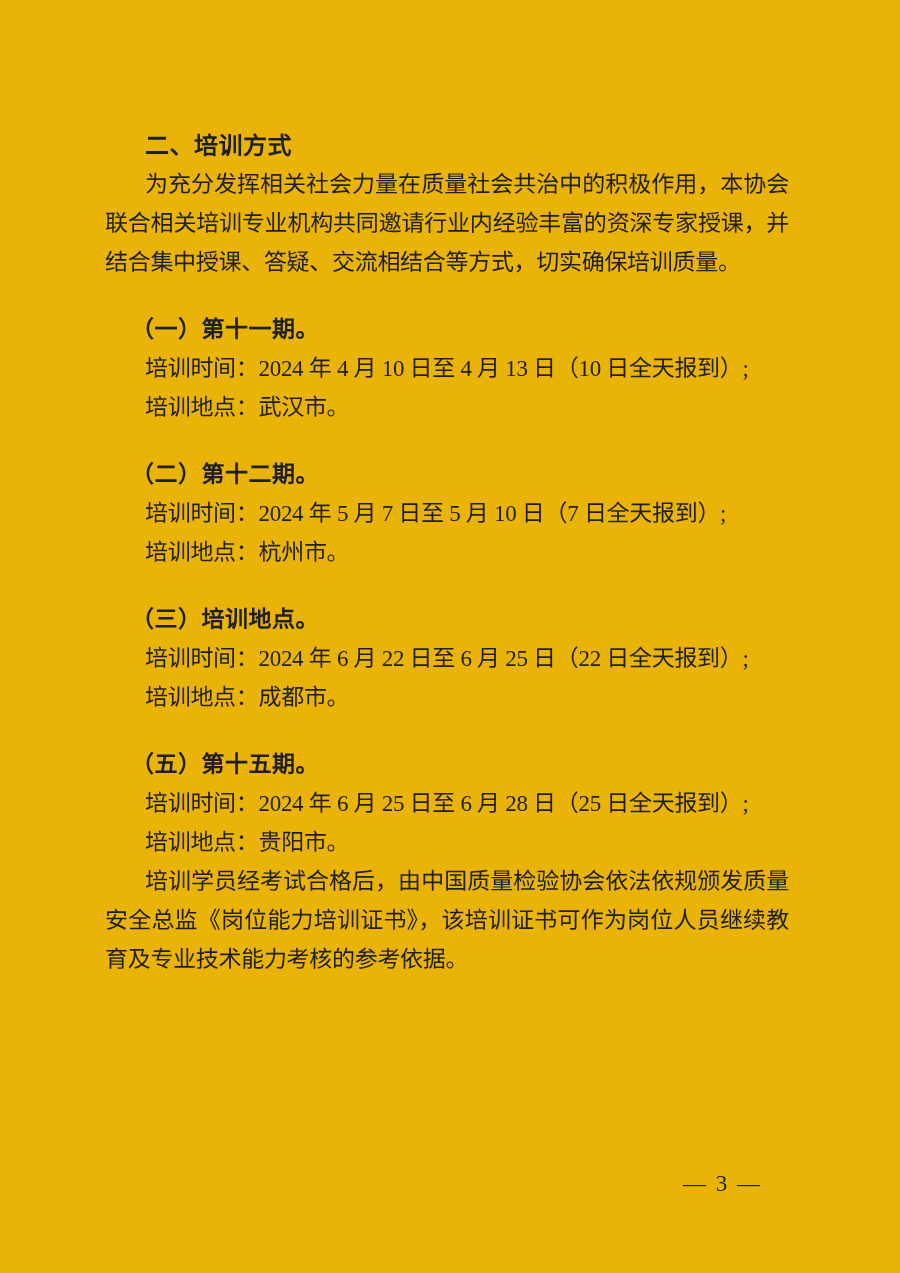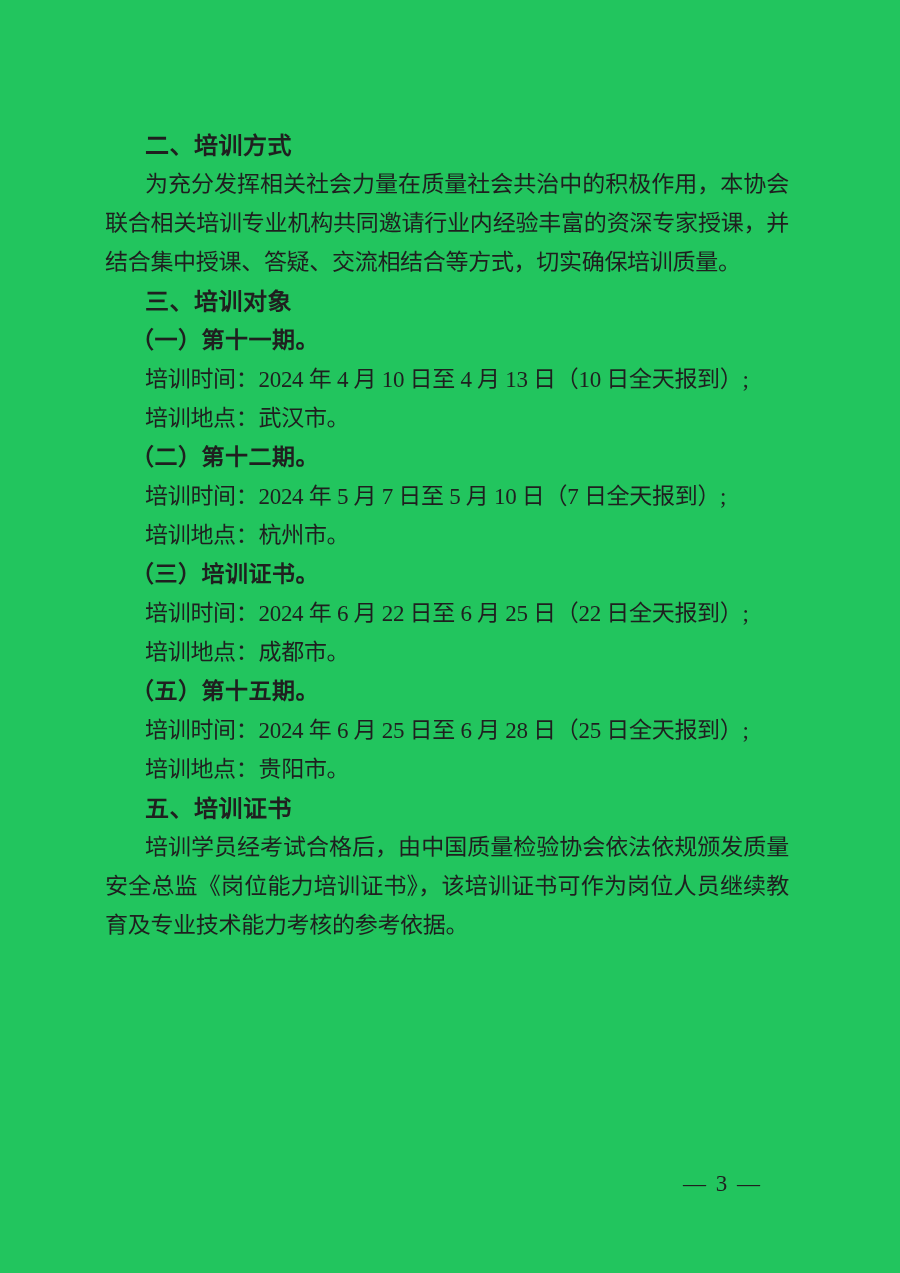--- a/index.html
+++ b/index.html
@@ -8,21 +8,21 @@
     height: 1273px;
     background: #ffffff;
     font-family: "Liberation Serif", "DejaVu Serif", serif;
     color: #1f1f1f;
     overflow: hidden;
   }
   .page {
     position: relative;
     width: 900px;
     height: 1273px;
-    background: #22c55e;
+    background: #eab308;
   }
   .doc {
     position: absolute;
     left: 105px;
     top: 126px;
     width: 684px;
     font-size: 23px;
     line-height: 39px;
     letter-spacing: -0.3px;
   }
@@ -38,20 +38,21 @@
     text-indent: 40px;
     text-align: justify;
     line-height: 39px;
   }
   p.session-title {
     font-weight: 700;
     text-indent: 26px;
     line-height: 39px;
     white-space: nowrap;
     letter-spacing: 0.5px;
+    margin-top: 28px;
   }
   p.session-line {
     text-indent: 40px;
     line-height: 39px;
     white-space: nowrap;
   }
   .page-number {
     position: absolute;
     top: 1170px;
     right: 138px;
@@ -63,39 +64,37 @@
 </style>
 </head>
 <body>
 
 <div class="page">
   <div class="doc">
 
     <h2 class="sec-heading">二、培训方式</h2>
     <p class="para">为充分发挥相关社会力量在质量社会共治中的积极作用，本协会联合相关培训专业机构共同邀请行业内经验丰富的资深专家授课，并结合集中授课、答疑、交流相结合等方式，切实确保培训质量。</p>
 
-    <h2 class="sec-heading">三、培训对象</h2>
 
 
     <p class="session-title">（一）第十一期。</p>
     <p class="session-line">培训时间：2024 年 4 月 10 日至 4 月 13 日（10 日全天报到）;</p>
     <p class="session-line">培训地点：武汉市。</p>
 
     <p class="session-title">（二）第十二期。</p>
     <p class="session-line">培训时间：2024 年 5 月 7 日至 5 月 10 日（7 日全天报到）;</p>
     <p class="session-line">培训地点：杭州市。</p>
 
-    <p class="session-title">（三）培训证书。</p>
+    <p class="session-title">（三）培训地点。</p>
 
     <p class="session-line">培训时间：2024 年 6 月 22 日至 6 月 25 日（22 日全天报到）;</p>
     <p class="session-line">培训地点：成都市。</p>
 
     <p class="session-title">（五）第十五期。</p>
     <p class="session-line">培训时间：2024 年 6 月 25 日至 6 月 28 日（25 日全天报到）;</p>
     <p class="session-line">培训地点：贵阳市。</p>
 
-    <h2 class="sec-heading">五、培训证书</h2>
     <p class="para">培训学员经考试合格后，由中国质量检验协会依法依规颁发质量安全总监《岗位能力培训证书》，该培训证书可作为岗位人员继续教育及专业技术能力考核的参考依据。</p>
 
   </div>
 
   <div class="page-number">— 3 —</div>
 </div>
 
 </body></html>

